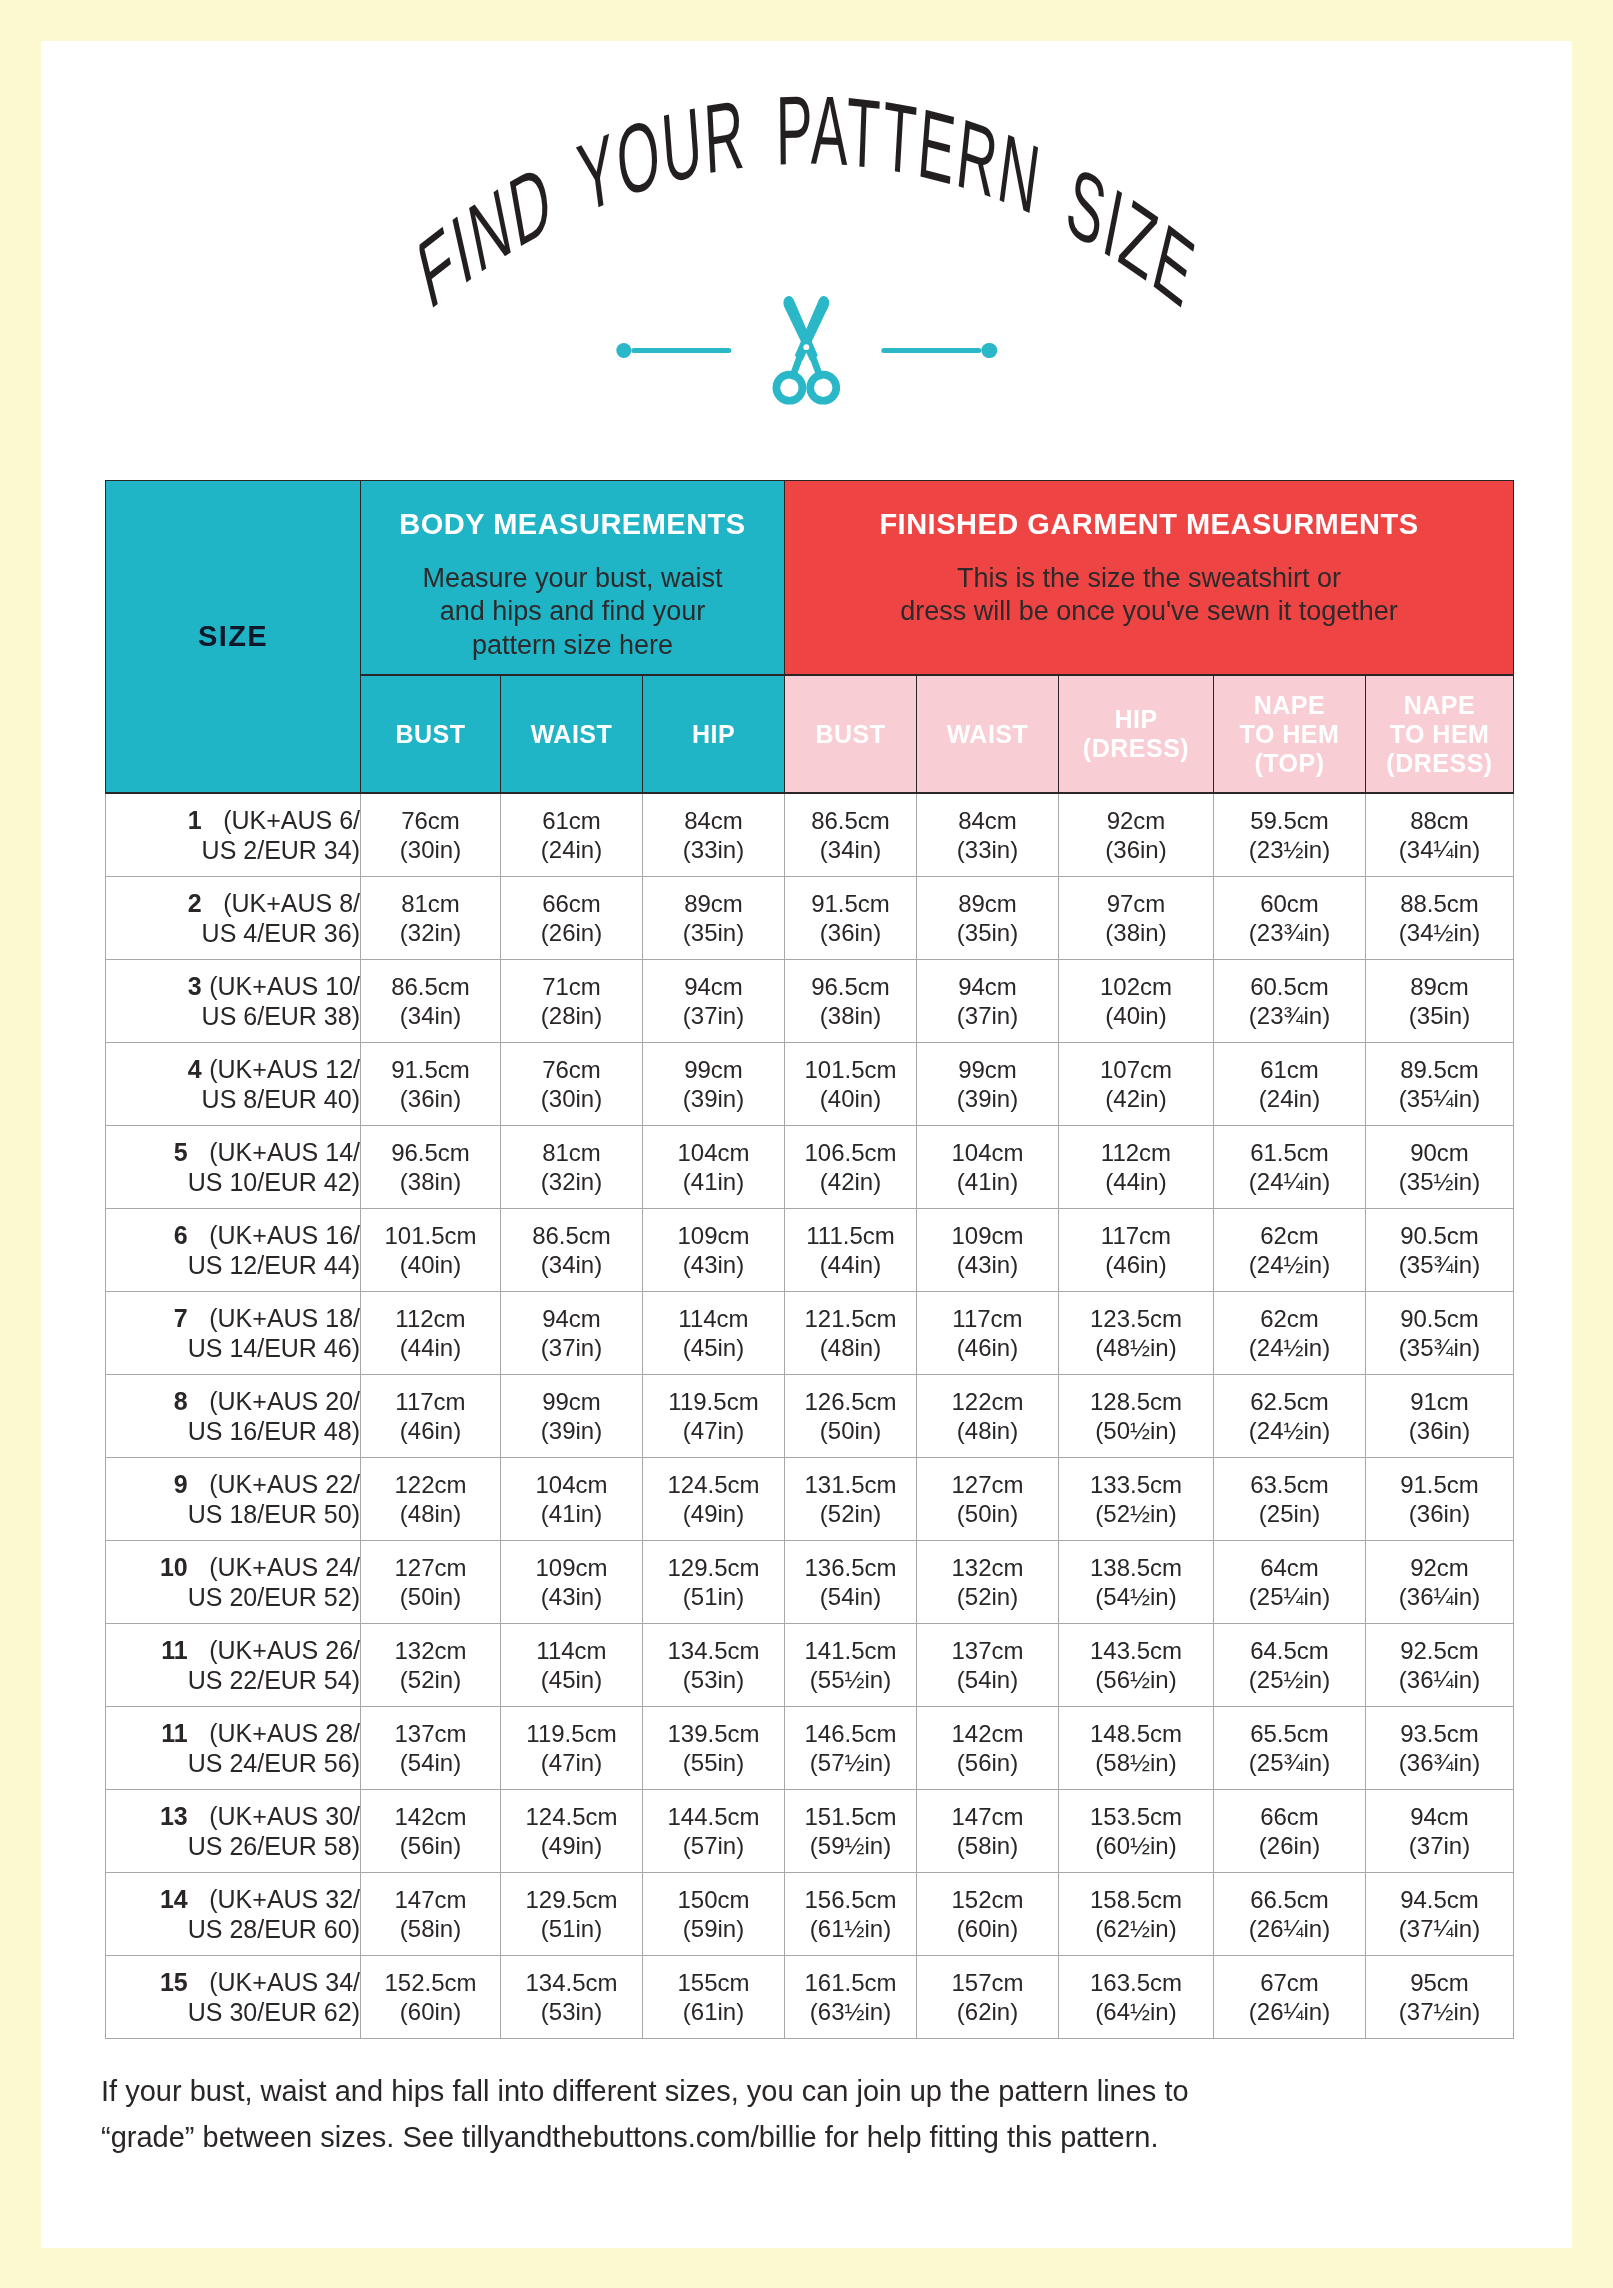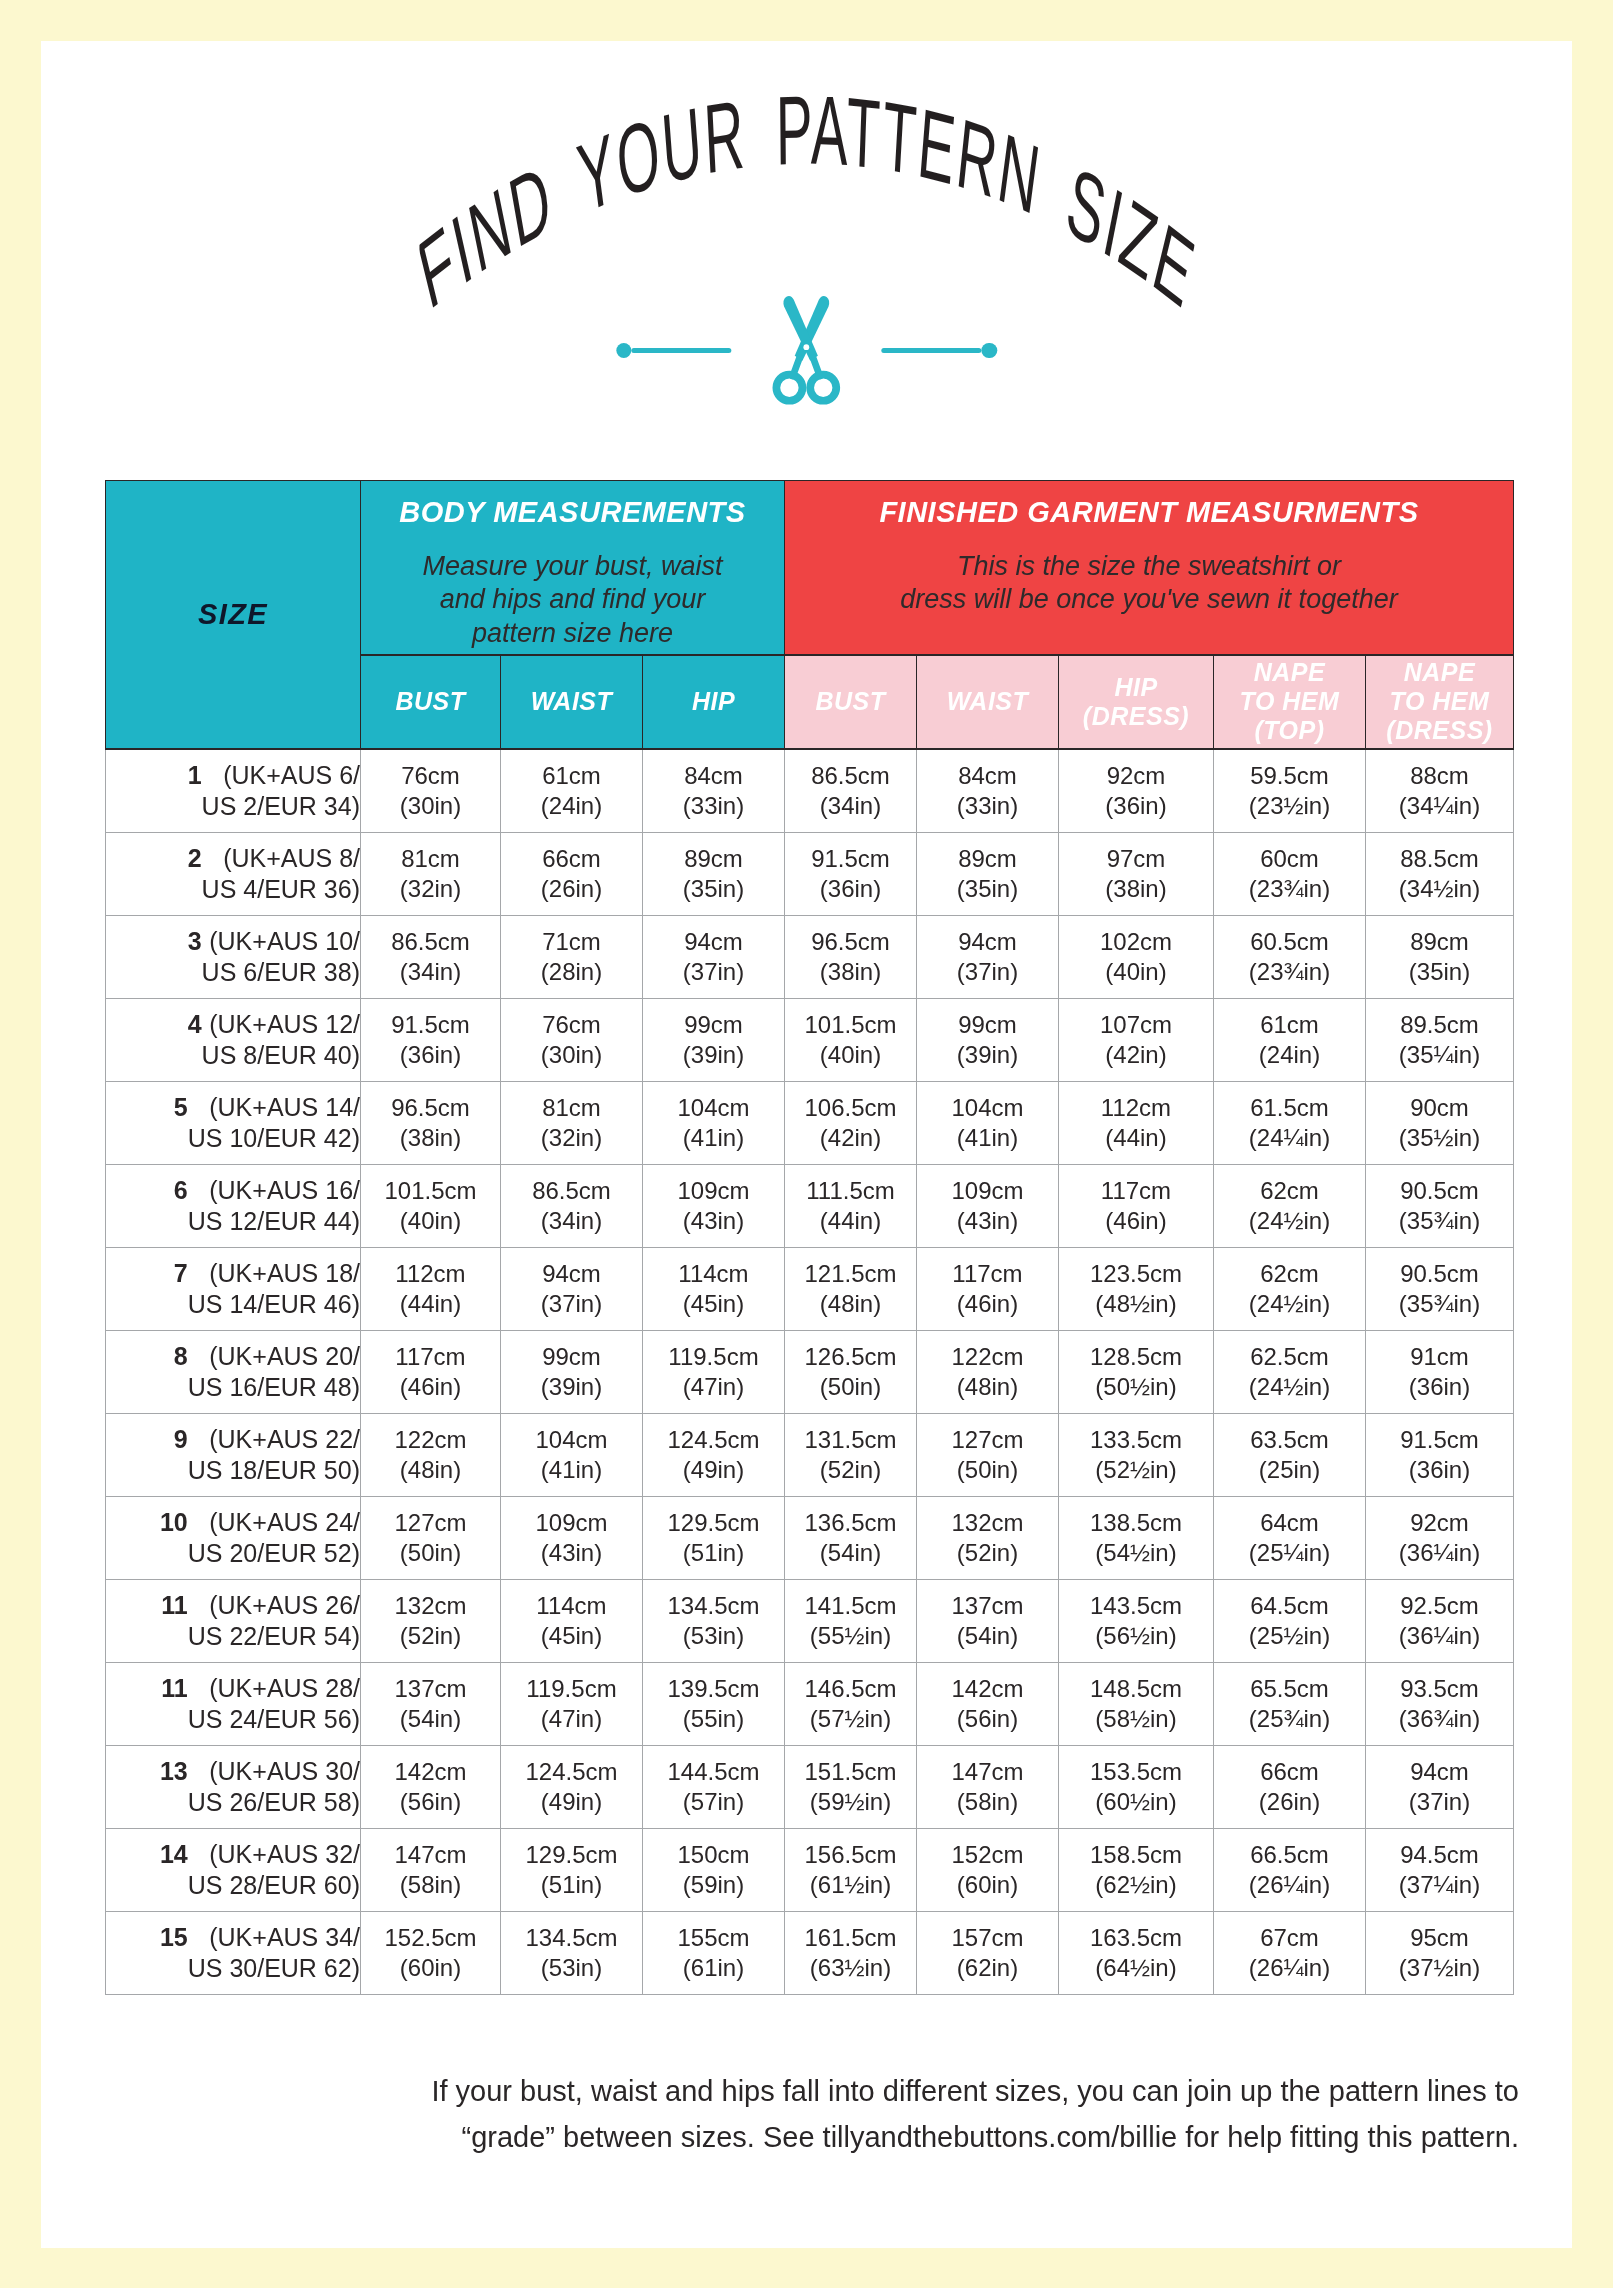--- a/index.html
+++ b/index.html
@@ -53,22 +53,21 @@
   table.chart{
     position:absolute;
     left:64px;top:439px;
     width:1408px;
     border-collapse:collapse;
     table-layout:fixed;
   }
   thead th{
     border:1.8px solid #2a2627;
     border-bottom:2.8px solid #2a2627;
-    padding:0;
-    font-style:italic;
+    padding:12px;
   }
   th.size-th{
     background:#1fb4c6;
     color:#0f172a;
     font-size:29px;font-weight:700;letter-spacing:1.4px;
     text-align:center;vertical-align:middle;
   }
   th.group-th{vertical-align:top;text-align:center;}
   th.group-th.teal{background:#1fb4c6;}
   th.group-th.pink{background:#ef4444;}
@@ -106,22 +105,22 @@
   td.size-label .num{
     display:inline-block;min-width:30px;
     font-weight:700;vertical-align:top;
   }
   td.size-label .rest{
     display:inline-block;vertical-align:top;white-space:pre-line;
   }
   
   .footer{
     position:absolute;
-    left:66px;top:1998px;width:1412px;
-    font-size:29px;line-height:1.6;color:#2a2627;text-align:right;
+    left:60px;top:1998px;width:1412px;
+    font-size:29px;line-height:1.6;color:#2a2627;
   }
   .footer strong{font-weight:400;}
 </style>
 </head>
 <body>
 
 <div class="page">
 
   <svg class="arch" viewBox="0 0 1500 300">
     <defs>

